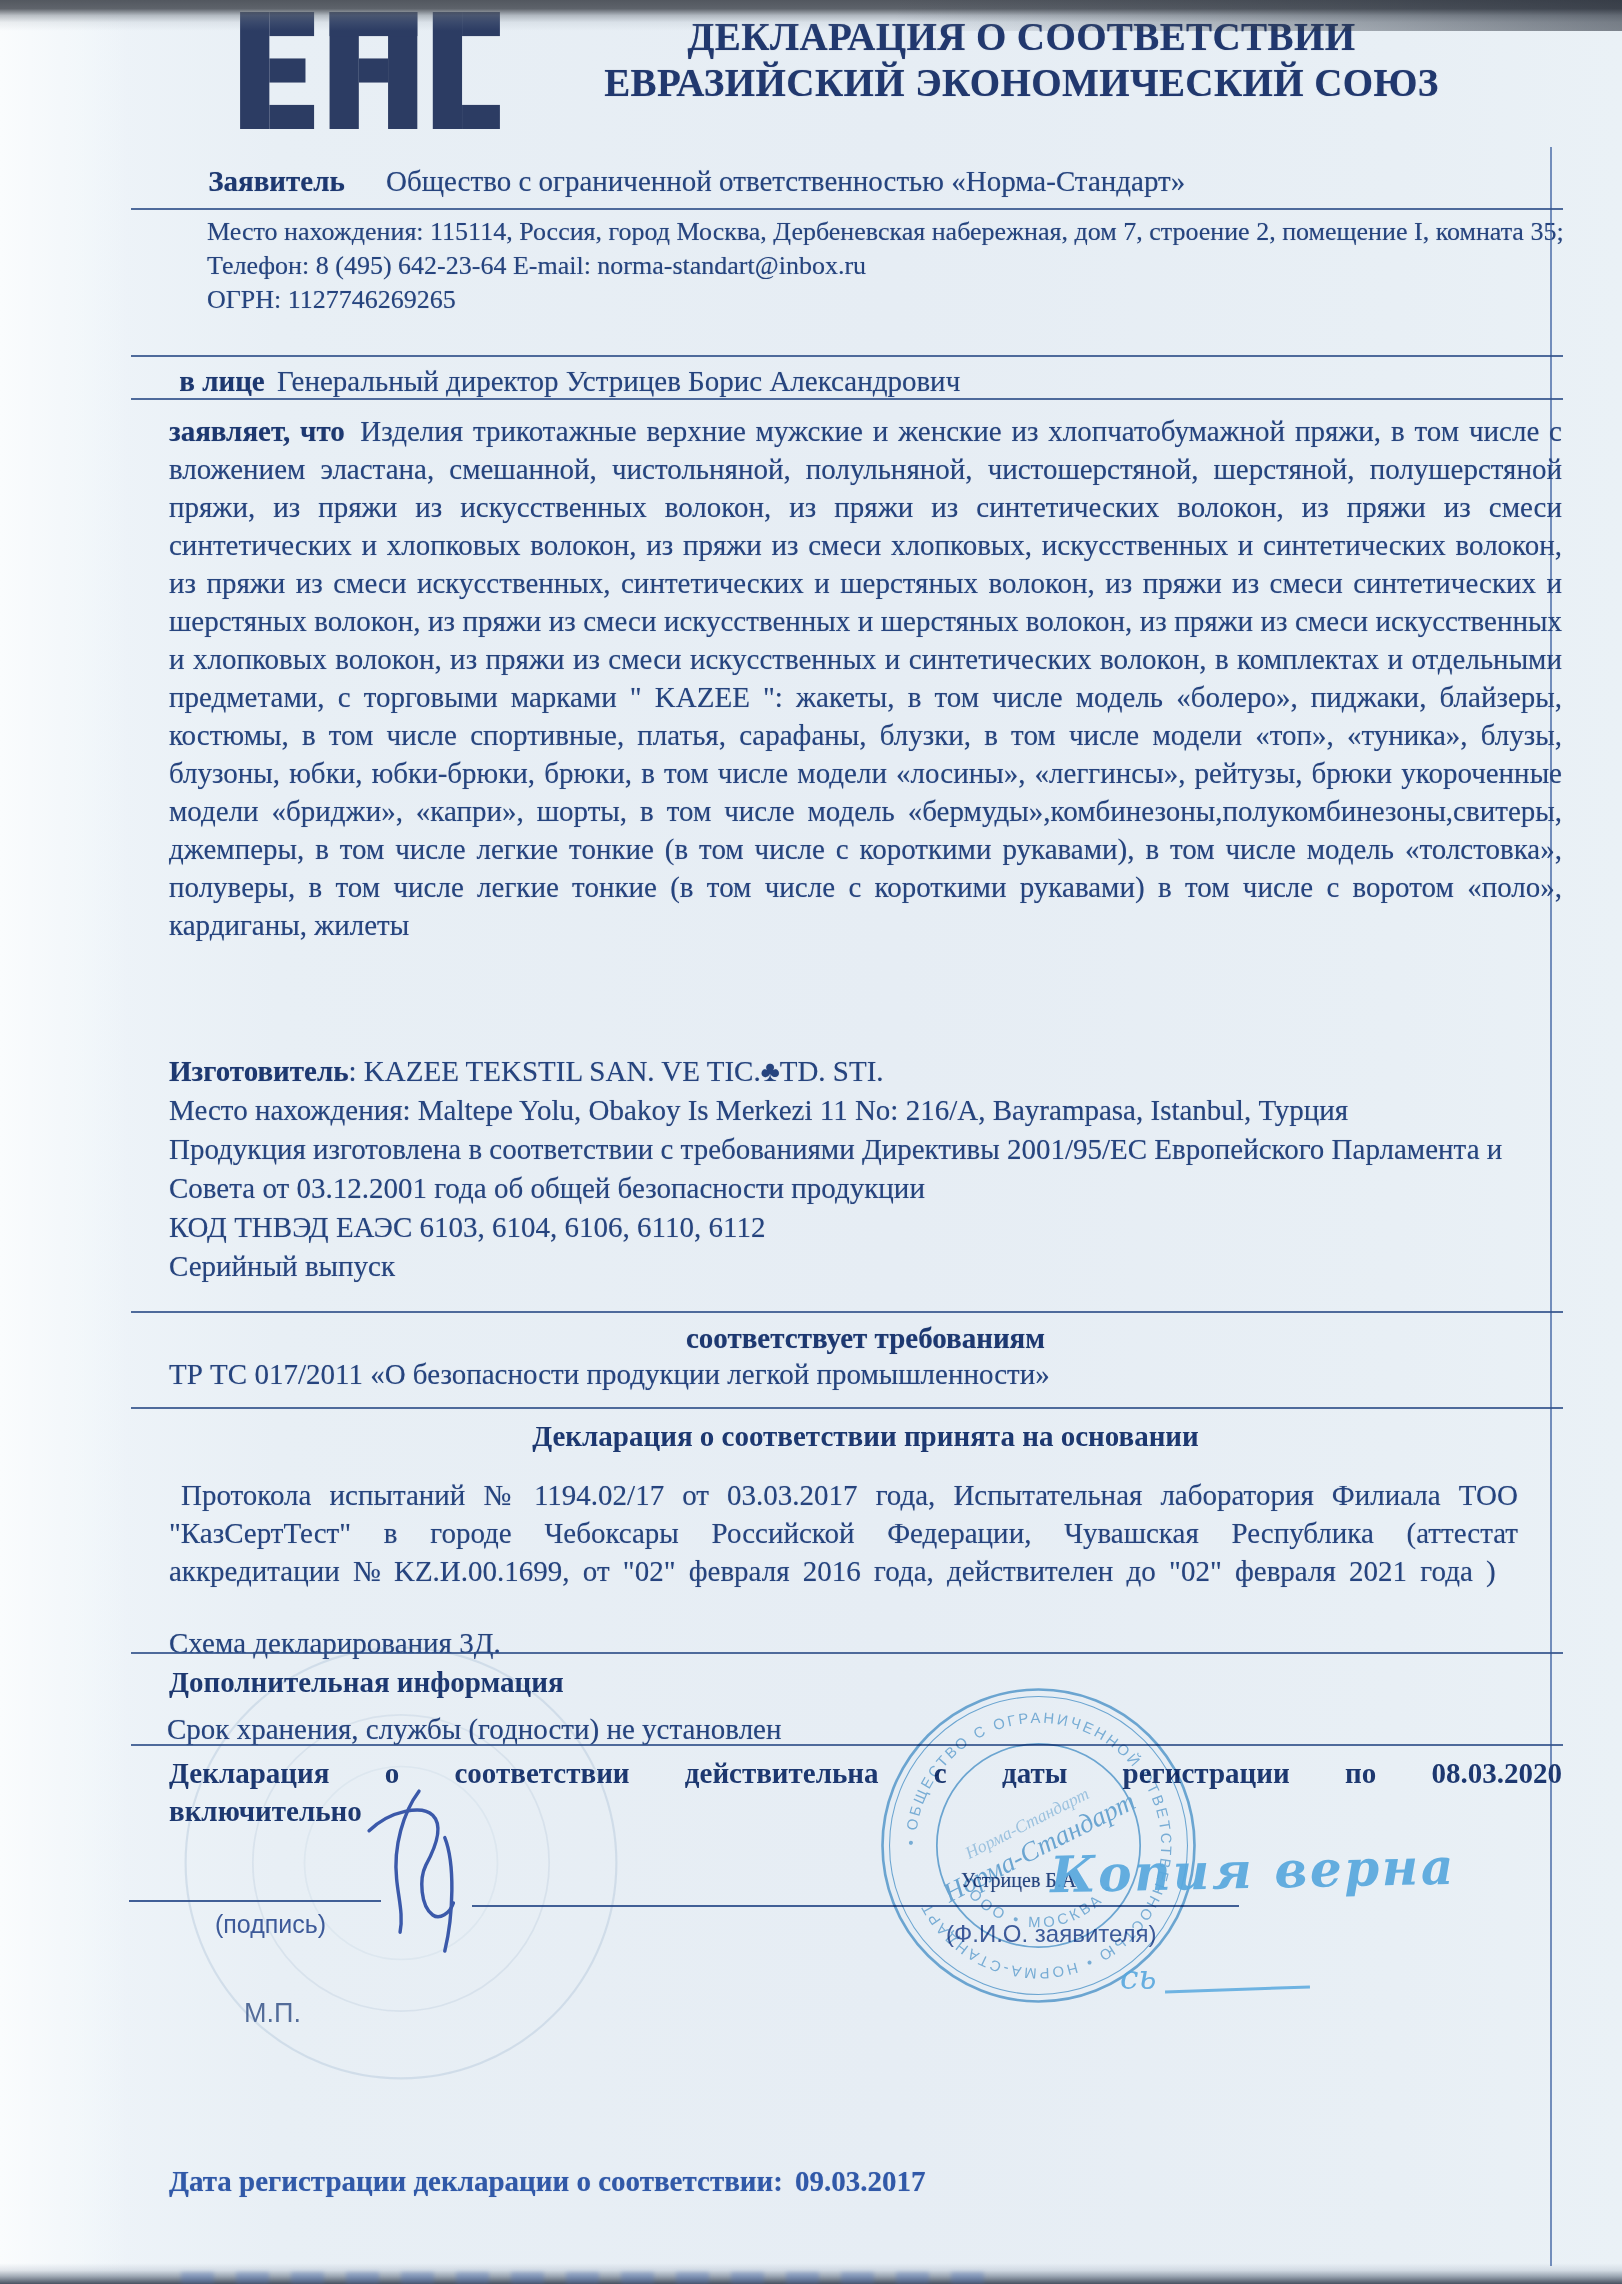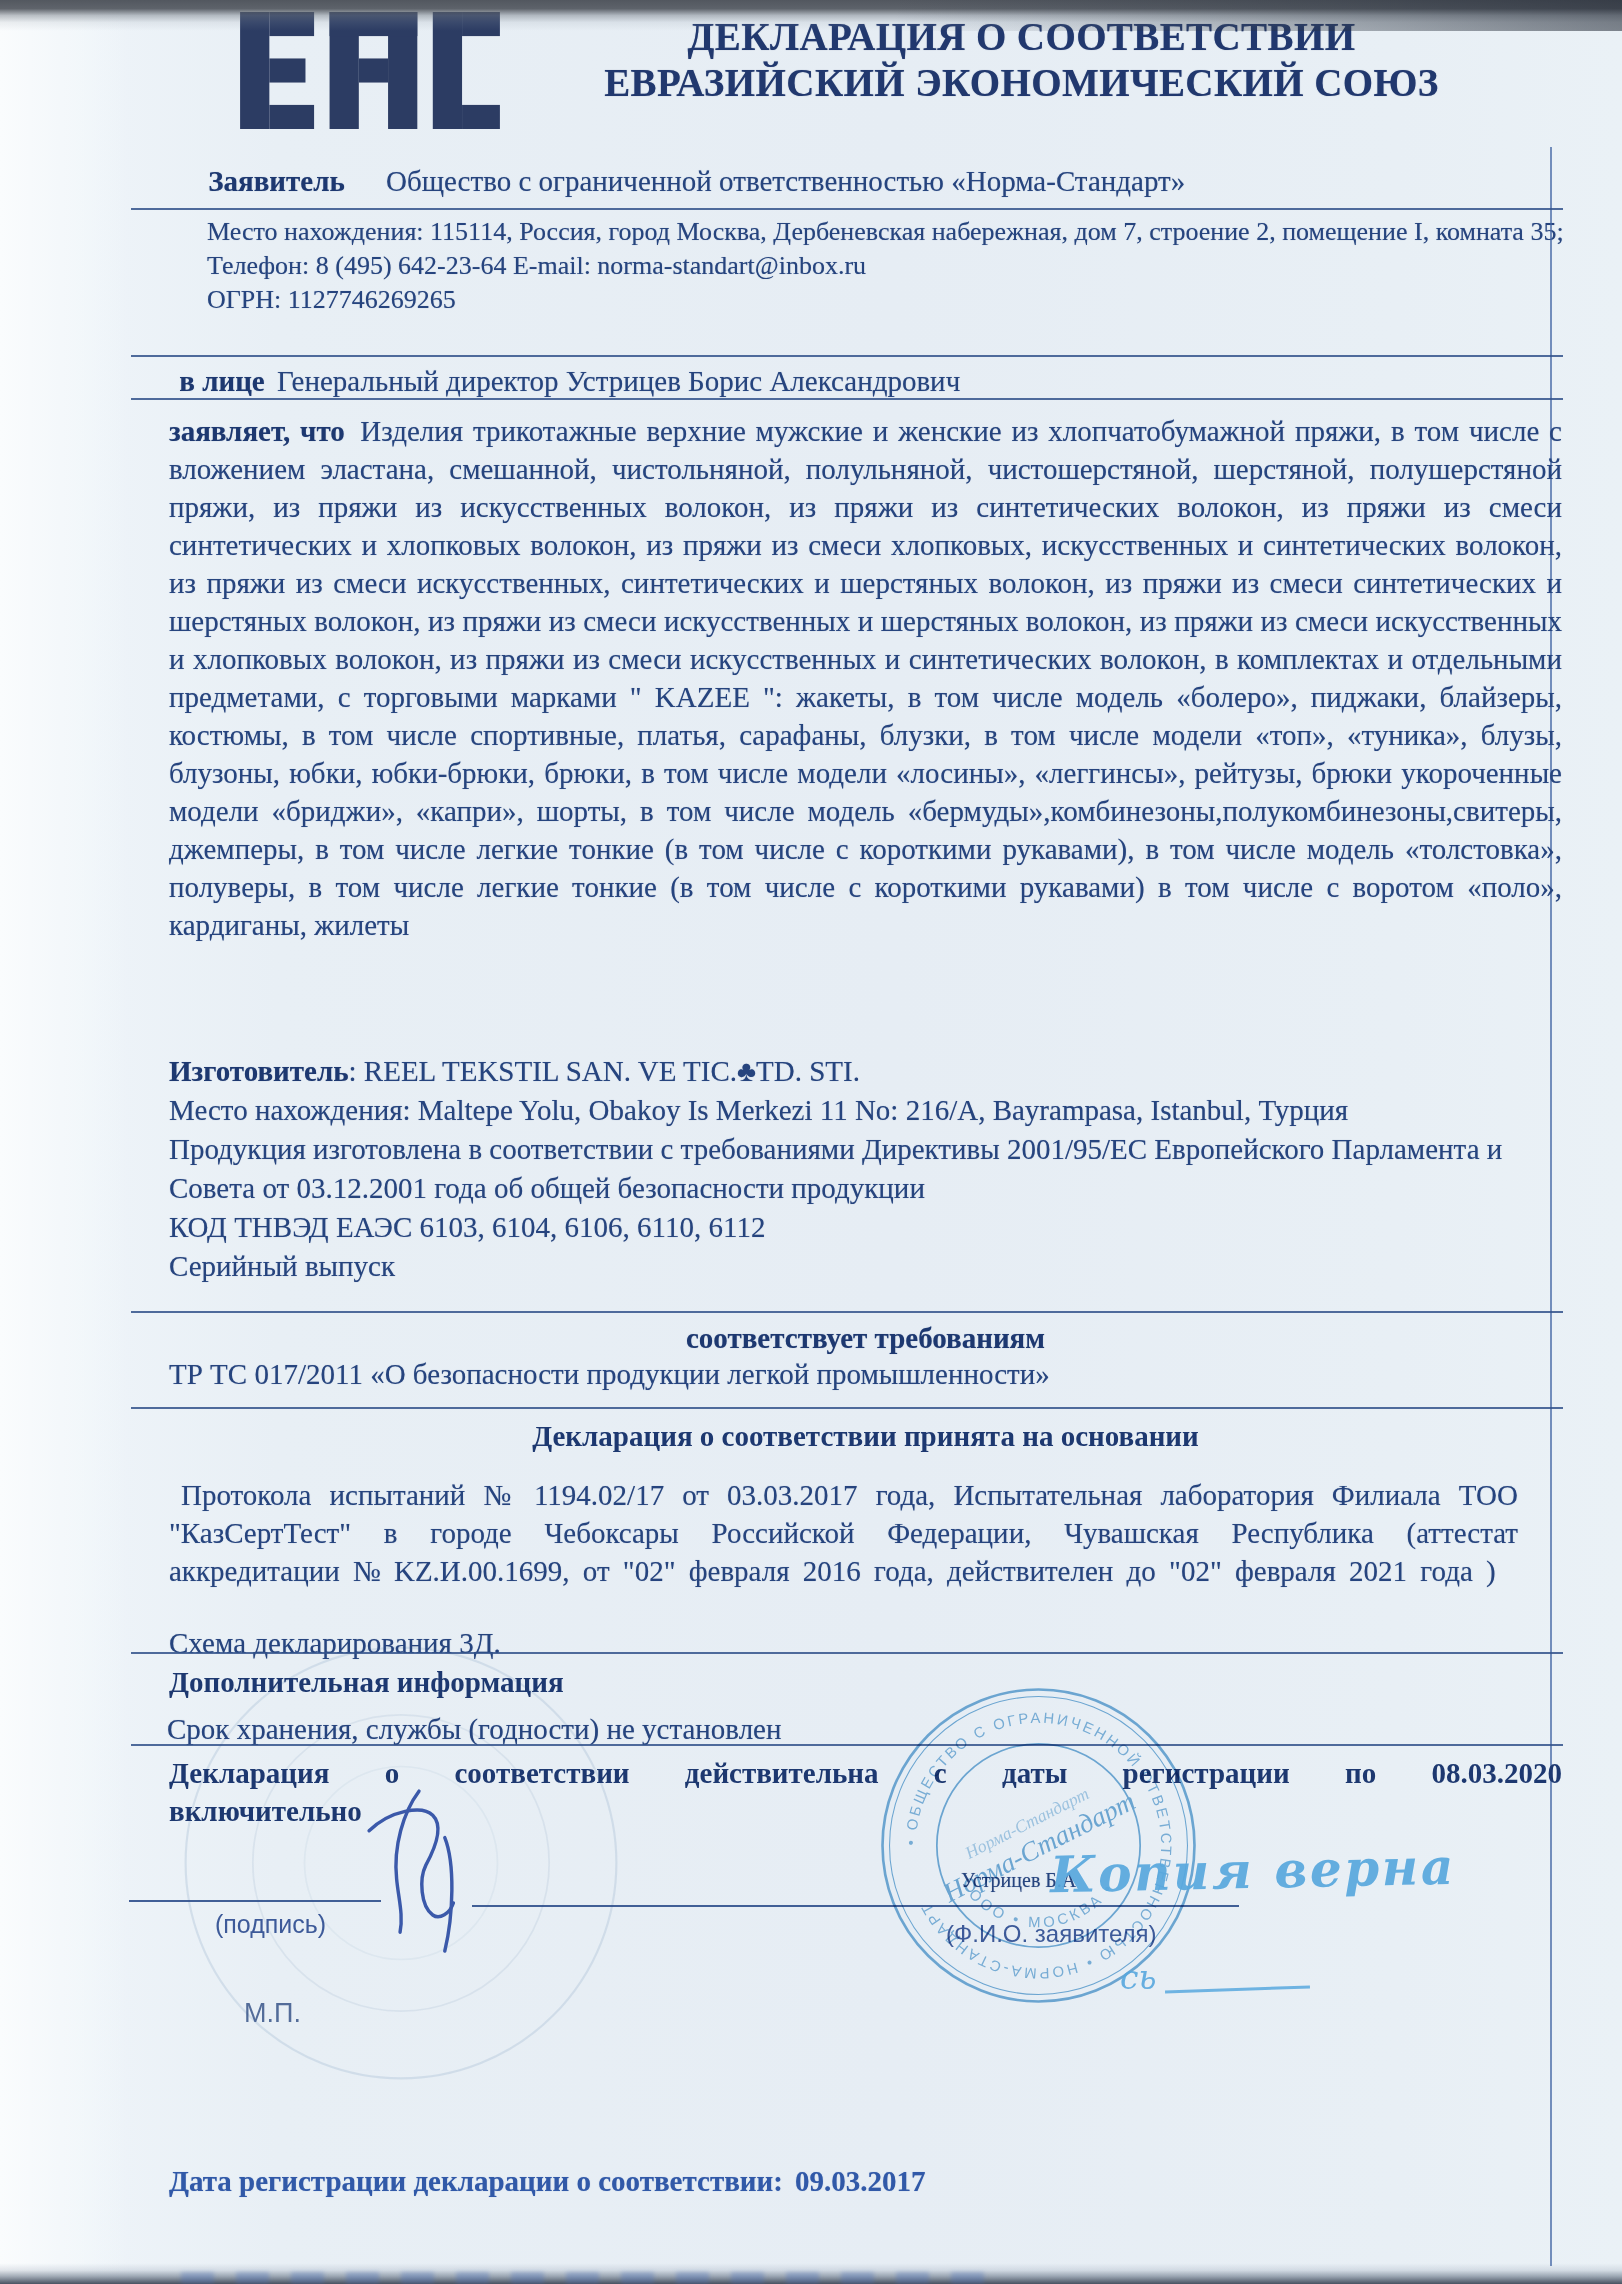--- a/index.html
+++ b/index.html
@@ -111,21 +111,21 @@
   <div class="abs txt ink inperson">
     <span class="b lblw" style="width:110px;">в лице</span><span>Генеральный директор Устрицев Борис Александрович</span>
   </div>
   <div class="abs hr" style="top:398px;"></div>
 
   <div class="abs txt ink para">
     <span class="b" style="margin-right:15.5px;">заявляет, что</span><span>Изделия трикотажные верхние мужские и женские из хлопчатобумажной пряжи, в том числе с вложением эластана, смешанной, чистольняной, полульняной, чистошерстяной, шерстяной, полушерстяной пряжи, из пряжи из искусственных волокон, из пряжи  из синтетических волокон, из пряжи из смеси синтетических и хлопковых волокон, из пряжи из смеси хлопковых, искусственных и синтетических волокон, из пряжи из смеси искусственных, синтетических и шерстяных волокон, из пряжи из смеси синтетических и шерстяных волокон, из пряжи из смеси искусственных и шерстяных волокон, из пряжи из смеси искусственных и хлопковых волокон, из пряжи из смеси искусственных и синтетических волокон, в комплектах и отдельными предметами, с торговыми марками " KAZEE ": жакеты, в том числе модель «болеро», пиджаки, блайзеры, костюмы, в том числе спортивные, платья, сарафаны, блузки, в том числе модели «топ», «туника», блузы, блузоны, юбки, юбки-брюки, брюки, в том числе модели «лосины», «леггинсы», рейтузы, брюки укороченные модели «бриджи», «капри», шорты, в том числе модель «бермуды»,комбинезоны,полукомбинезоны,свитеры, джемперы, в том числе легкие тонкие (в том числе с короткими рукавами), в том числе модель «толстовка», полуверы, в том числе легкие тонкие (в том числе с короткими рукавами) в том числе с воротом «поло», кардиганы, жилеты</span>
   </div>
 
   <div class="abs txt ink mfr">
-    <div><span class="b">Изготовитель</span><span>: REEL TEKSTIL SAN. VE TIC.♣TD. STI.</span></div>
+    <div><span class="b">Изготовитель</span><span>: KAZEE TEKSTIL SAN. VE TIC.♣TD. STI.</span></div>
     <div>Место нахождения: Maltepe Yolu, Obakoy Is Merkezi 11 No: 216/A, Bayrampasa, Istanbul, Турция</div>
     <div>Продукция изготовлена в соответствии с требованиями Директивы 2001/95/ЕС Европейского Парламента и Совета от 03.12.2001 года об общей безопасности продукции</div>
     <div>КОД ТНВЭД ЕАЭС 6103, 6104, 6106, 6110, 6112</div>
     <div>Серийный выпуск</div>
   </div>
   <div class="abs hr" style="top:1311px;"></div>
 
   <div class="abs txt ink sec-comp">
     <div class="b">соответствует требованиям</div>
     <div>ТР ТС 017/2011 «О безопасности продукции легкой промышленности»</div>

